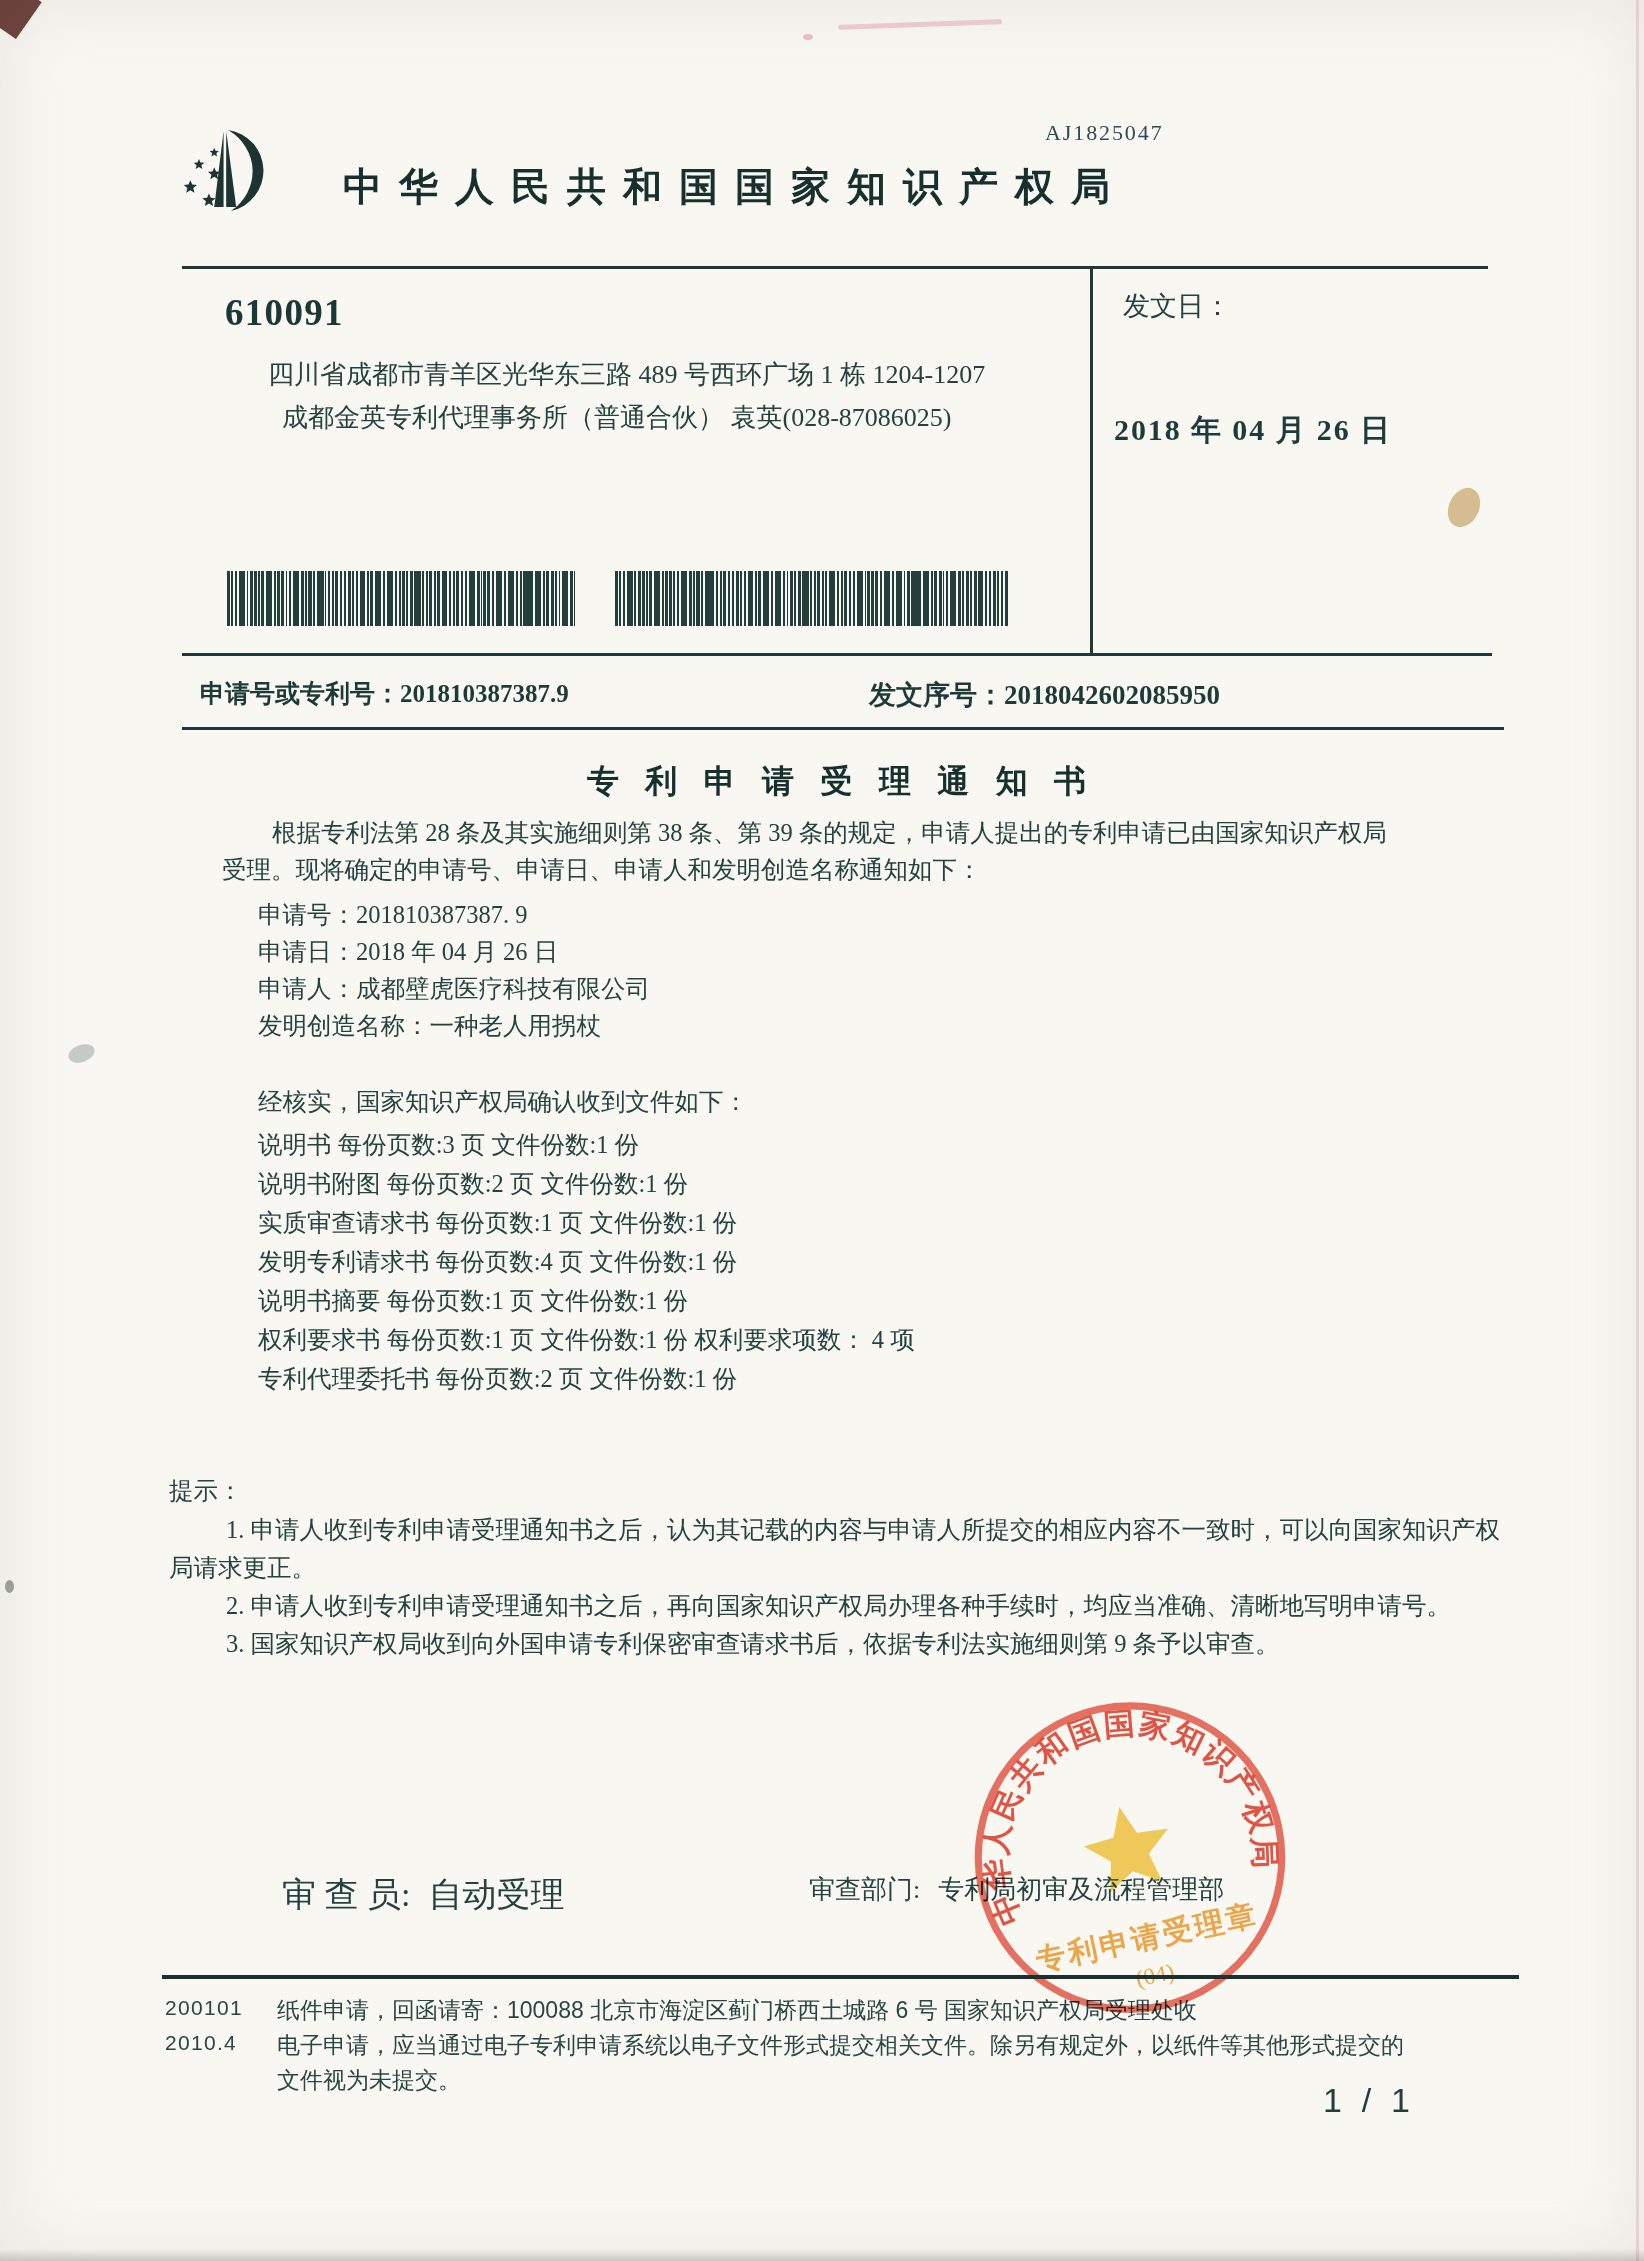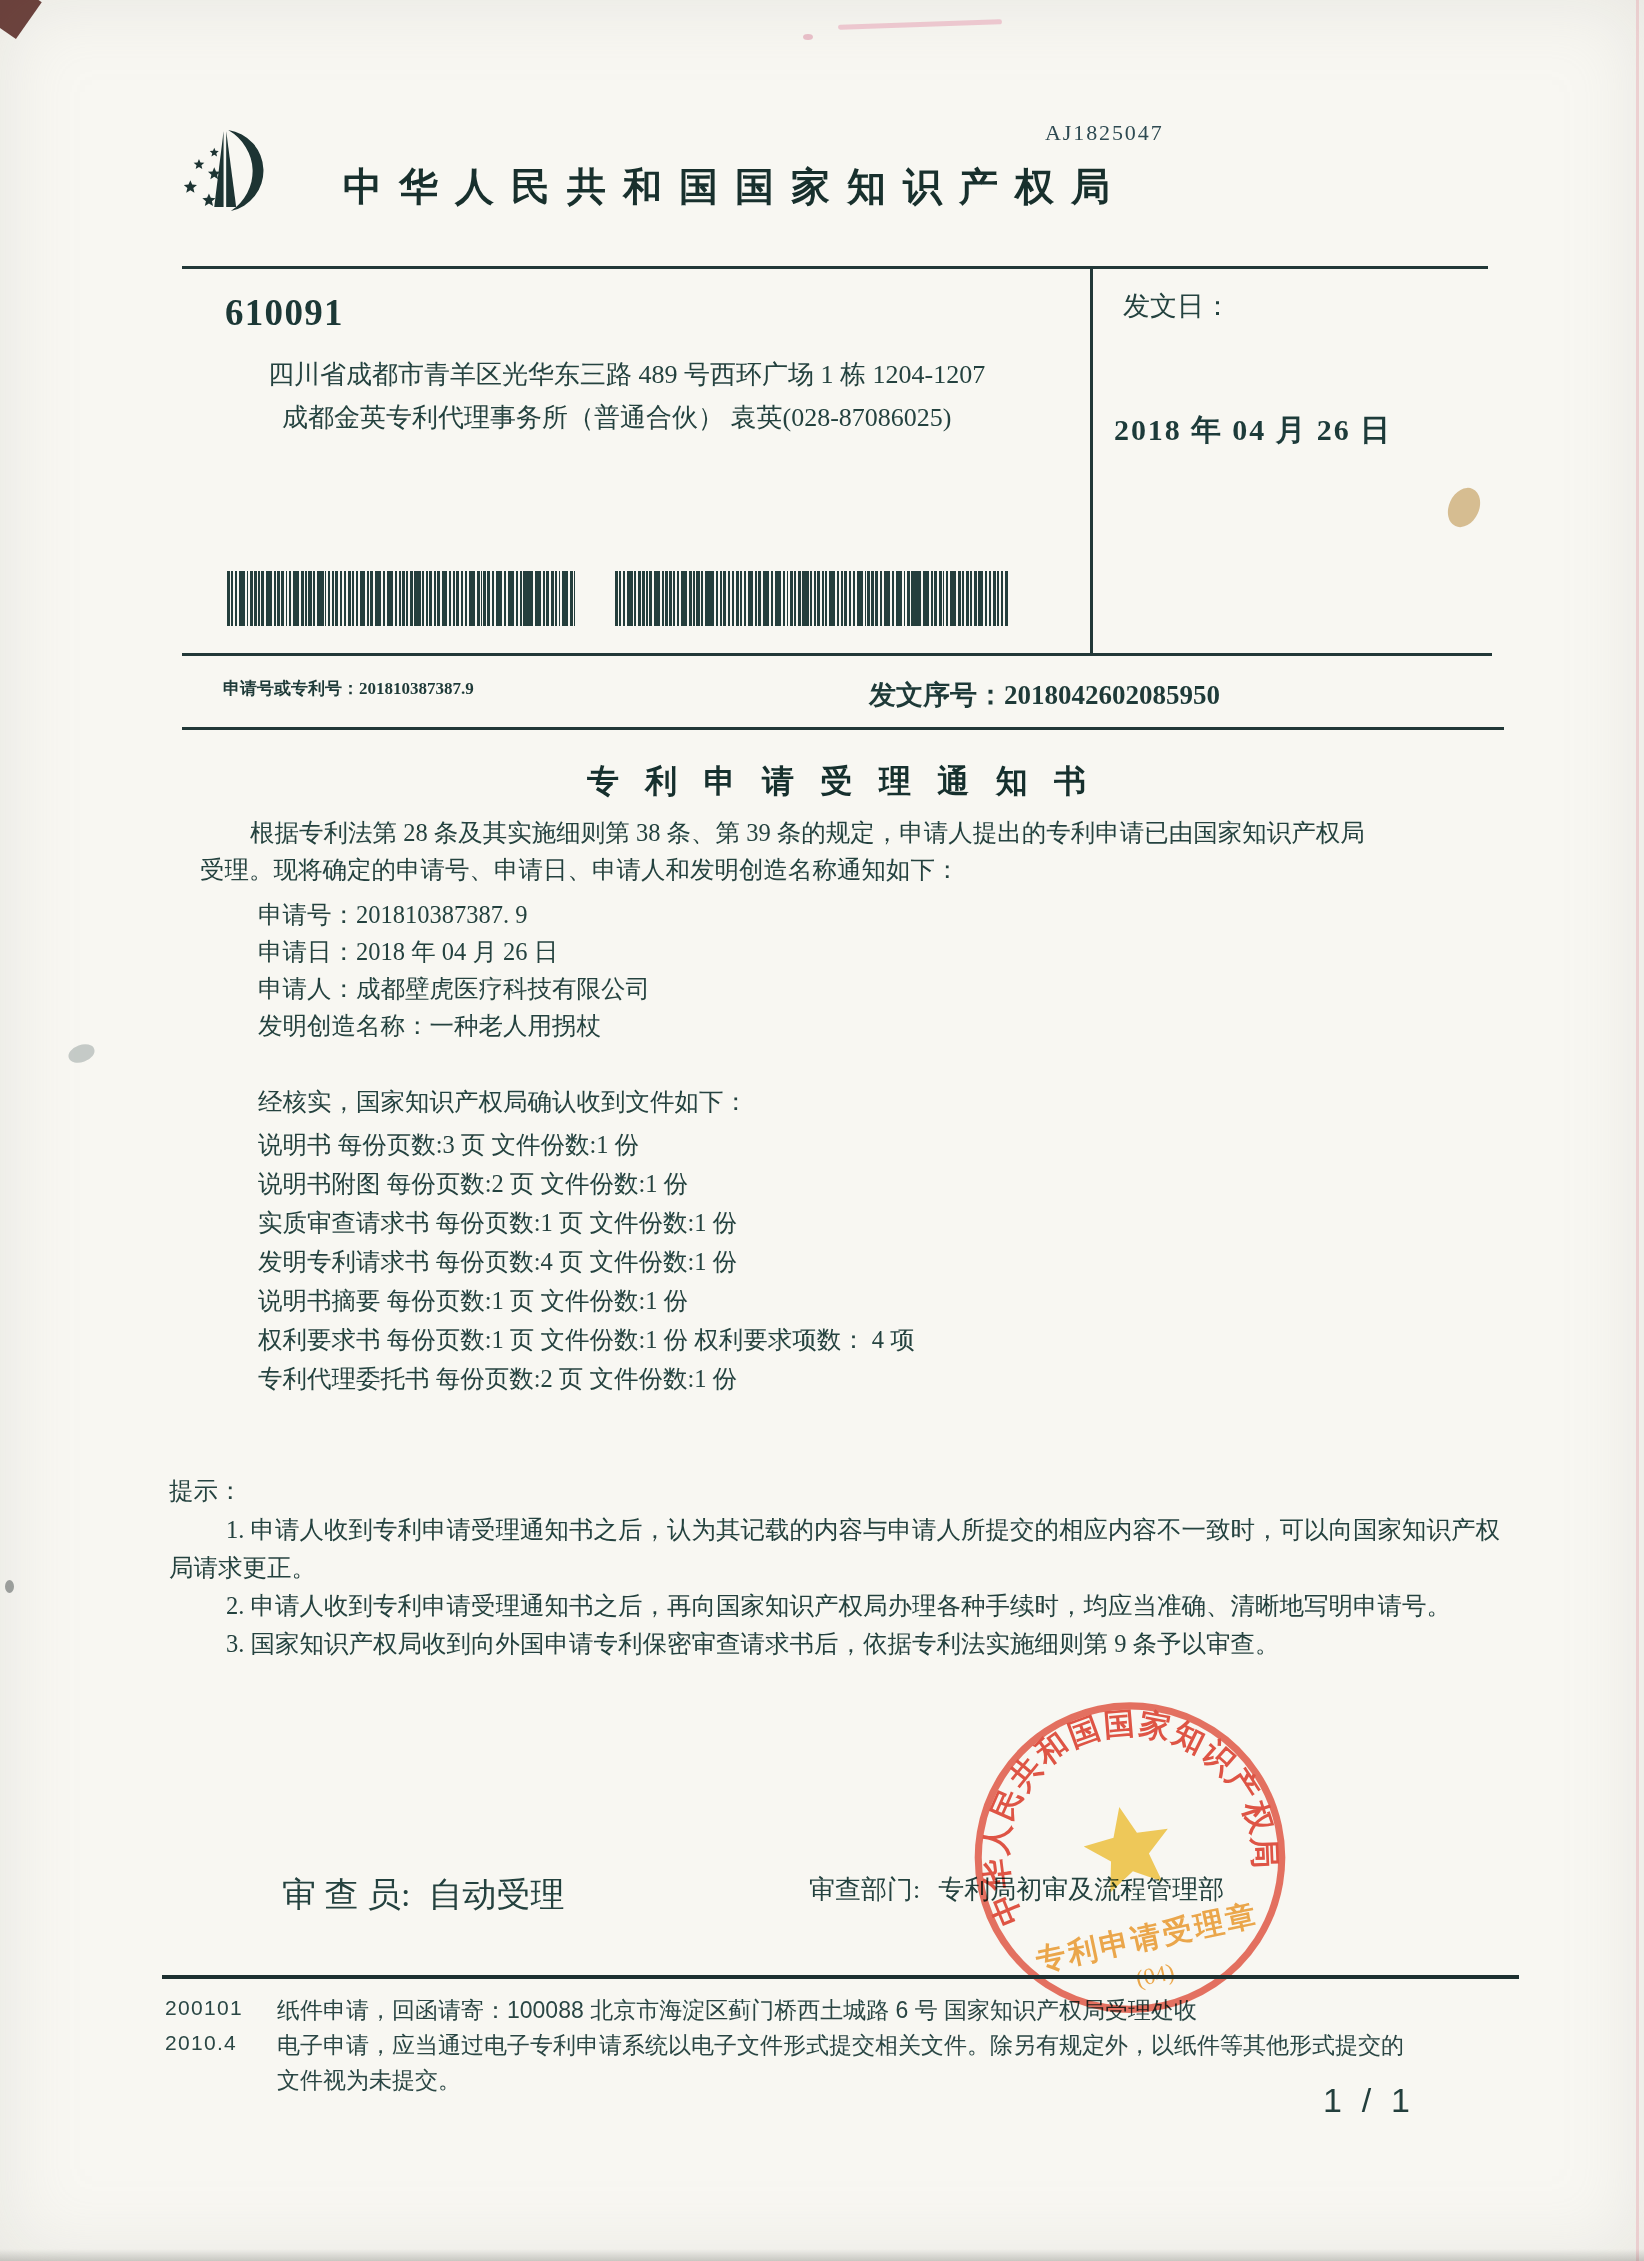--- a/index.html
+++ b/index.html
@@ -26,26 +26,26 @@
   
   .barcode{top:571px;height:55px;opacity:.93;
     background-image:
       repeating-linear-gradient(90deg,#15312f 0 1.9px,transparent 1.9px 3.9px),
       repeating-linear-gradient(90deg,#15312f 0 1.3px,transparent 1.3px 8.4px),
       repeating-linear-gradient(90deg,#16322f 0 2.6px,transparent 2.6px 13.5px);}
   .barcode1{left:227px;width:348px;}
   .barcode2{left:615px;width:393px;}
   .rule2{left:182px;top:653px;width:1310px;height:2.6px;}
   
-  .ref-app{left:223px;top:677px;font-size:17px;font-weight:bold;color:#1e3a38;}
+  .ref-app{left:200px;top:677px;font-size:25px;font-weight:bold;color:#1e3a38;}
   .ref-serial{left:869px;top:677px;font-size:27px;font-weight:bold;color:#1e3a38;}
   .rule3{left:182px;top:727px;width:1322px;height:3.2px;}
   
   .notice-title{left:182px;top:760px;width:1309px;text-align:center;font-size:32px;font-weight:bold;letter-spacing:26.4px;color:#16302e;text-indent:26.4px;}
-  .intro{left:200px;top:814px;width:1222px;font-size:24.5px;line-height:37px;}
+  .intro{left:222px;top:814px;width:1222px;font-size:24.5px;line-height:37px;}
   .intro .ind{text-indent:50px;}
   .fields{left:258px;top:896px;font-size:24.5px;line-height:37px;}
   .confirm{left:258px;top:1085px;font-size:24.5px;}
   .items{left:258px;top:1125px;font-size:24.5px;line-height:39px;}
   
   .tips-label{left:169px;top:1474px;font-size:24.5px;text-align:center;}
   .tips{left:169px;top:1511px;width:1348px;font-size:24.5px;line-height:38px;}
   .tips p{margin:0;text-indent:57px;}
   
   .examiner{left:282px;top:1872px;font-size:34px;z-index:1;}

